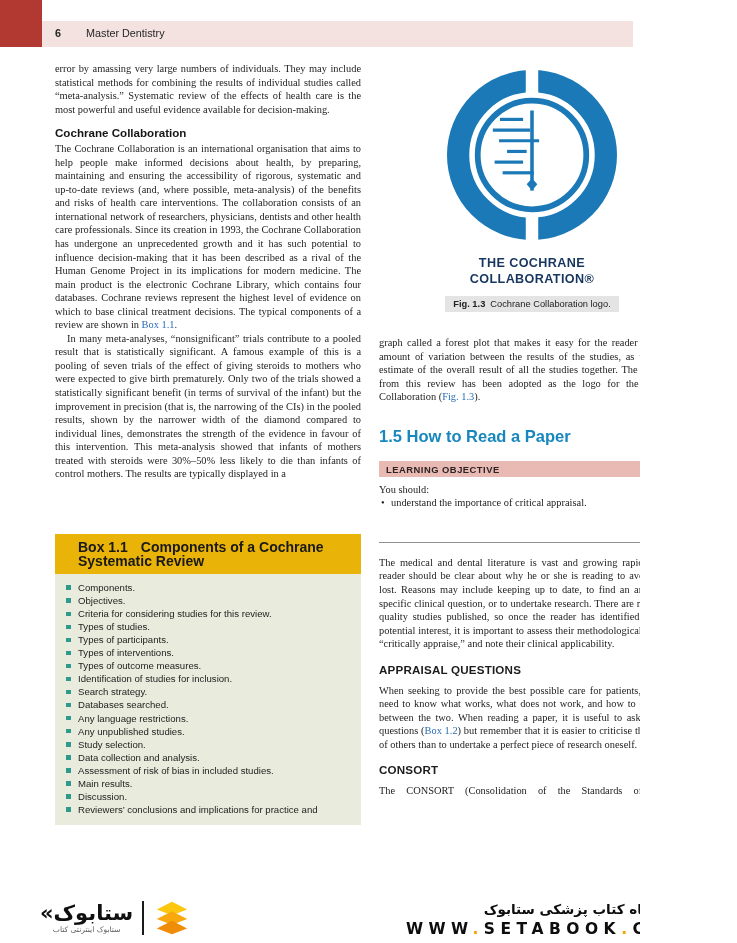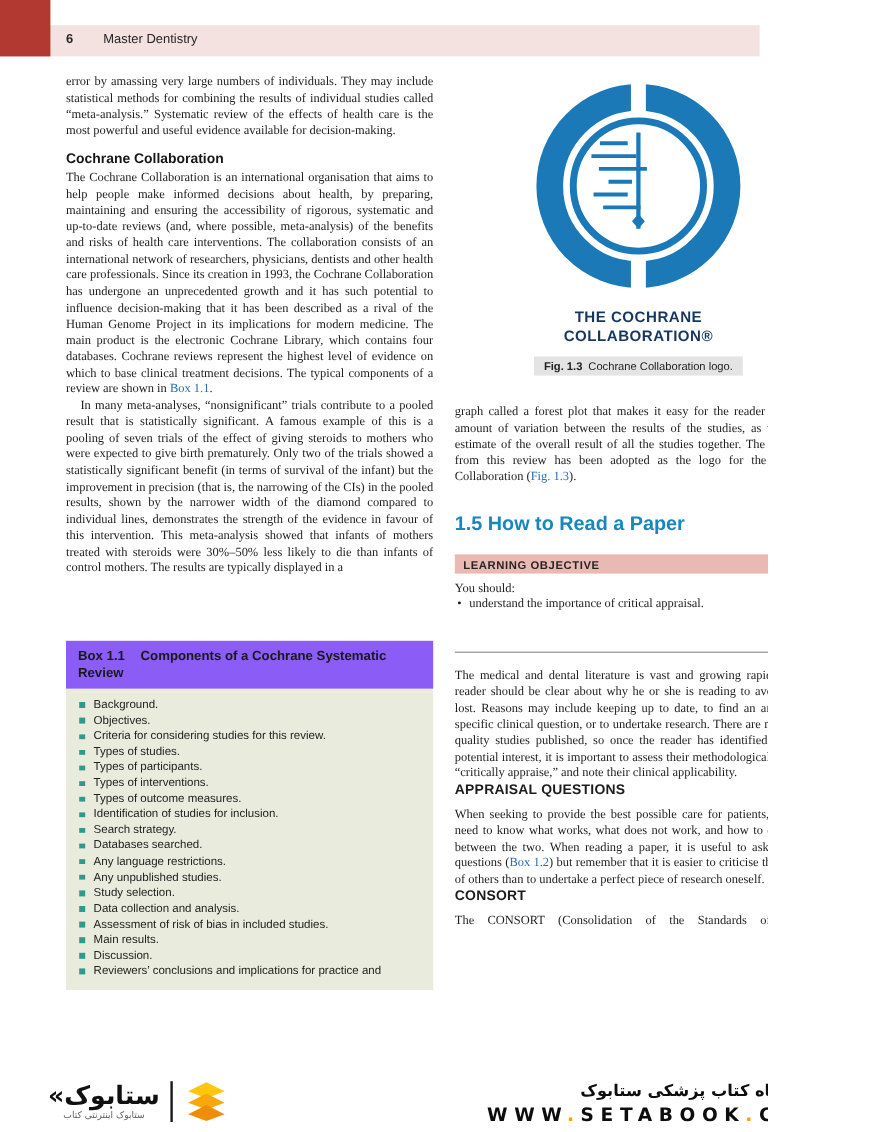--- a/index.html
+++ b/index.html
@@ -15,25 +15,25 @@
 
   
   .columns { position:absolute; top:62px; left:55px; width:630px; display:flex; gap:18px; }
   .col { width:306px; }
 
   p.body { font-size:10.4px; line-height:13.55px; text-align:justify; color:#1d1d1d; }
   .indent { text-indent:12px; }
   a.xref { color:#2a6cb6; text-decoration:none; cursor:pointer; }
 
   .subhead { font-family:"Liberation Sans", sans-serif; font-size:11.6px; font-weight:bold; color:#161616; margin:10px 0 3px; }
-  .subhead2 { font-family:"Liberation Sans", sans-serif; font-size:11.6px; font-weight:bold; color:#1c1c1c; letter-spacing:0.2px; margin:0 0 8px; }
+  .subhead2 { font-family:"Liberation Sans", sans-serif; font-size:11.6px; font-weight:bold; color:#1c1c1c; letter-spacing:0.2px; margin:12px 0 8px; }
 
   
   .box { margin-top:53px; font-family:"Liberation Sans", sans-serif; }
-  .box-header { background:#8b5cf6; padding:6px 10px 5px; font-weight:bold; font-size:11px; line-height:14.6px; color:#191919; }
+  .box-header { background:#eab308; padding:6px 23px 5px; font-weight:bold; font-size:14px; line-height:14.6px; color:#191919; }
   .box-label { margin-right:13px; }
   .box-body { background:#e9ecdd; padding:7px 10px 9px; }
   .box-item { font-size:9.6px; line-height:13.05px; padding-left:13px; position:relative; color:#222; }
   .box-item::before { content:""; position:absolute; left:1px; top:4.4px; width:4.5px; height:4.5px; background:#2d9a8c; }
 
   
   .figure { text-align:center; padding-top:2px; }
   .logo-caption { font-family:"Liberation Sans", sans-serif; font-weight:bold; font-size:12.6px; line-height:15.5px; color:#17365f; letter-spacing:0.4px; margin-top:6px; }
   .fig-caption { display:inline-block; background:#e4e4e4; font-family:"Liberation Sans", sans-serif; font-size:9.3px; color:#222; padding:3px 8px; margin-top:9px; }
   .fig-caption b { margin-right:5px; }
@@ -81,21 +81,21 @@
 
       <p class="body"><span>The Cochrane Collaboration is an international organisation that aims to help people make informed decisions about health, by preparing, maintaining and ensuring the accessibility of rigorous, systematic and up-to-date reviews (and, where possible, meta-analysis) of the benefits and risks of health care interventions. The collaboration consists of an international network of researchers, physicians, dentists and other health care professionals. Since its creation in 1993, the Cochrane Collaboration has undergone an unprecedented growth and it has such potential to influence decision-making that it has been described as a rival of the Human Genome Project in its implications for modern medicine. The main product is the electronic Cochrane Library, which contains four databases. Cochrane reviews represent the highest level of evidence on which to base clinical treatment decisions. The typical components of a review are shown in </span><a class="xref">Box 1.1</a><span>.</span></p>
 
       <p class="body indent">In many meta-analyses, “nonsignificant” trials contribute to a pooled result that is statistically significant. A famous example of this is a pooling of seven trials of the effect of giving steroids to mothers who were expected to give birth prematurely. Only two of the trials showed a statistically significant benefit (in terms of survival of the infant) but the improvement in precision (that is, the narrowing of the CIs) in the pooled results, shown by the narrower width of the diamond compared to individual lines, demonstrates the strength of the evidence in favour of this intervention. This meta-analysis showed that infants of mothers treated with steroids were 30%–50% less likely to die than infants of control mothers. The results are typically displayed in a</p>
 
       <div class="box">
         <div class="box-header">
           <span class="box-label">Box 1.1</span><span>Components of a Cochrane Systematic Review</span>
         </div>
         <div class="box-body">
-          <div class="box-item">Background.</div>
+          <div class="box-item">Components.</div>
           <div class="box-item">Objectives.</div>
           <div class="box-item">Criteria for considering studies for this review.</div>
           <div class="box-item">Types of studies.</div>
           <div class="box-item">Types of participants.</div>
           <div class="box-item">Types of interventions.</div>
           <div class="box-item">Types of outcome measures.</div>
           <div class="box-item">Identification of studies for inclusion.</div>
           <div class="box-item">Search strategy.</div>
           <div class="box-item">Databases searched.</div>
           <div class="box-item">Any language restrictions.</div>

